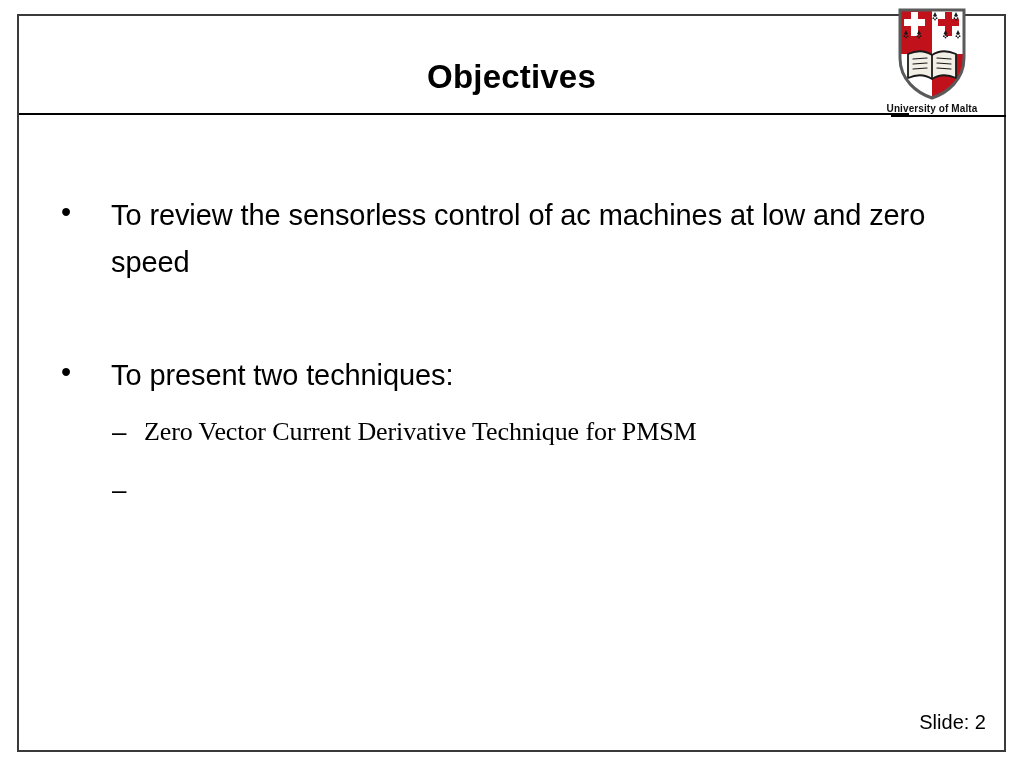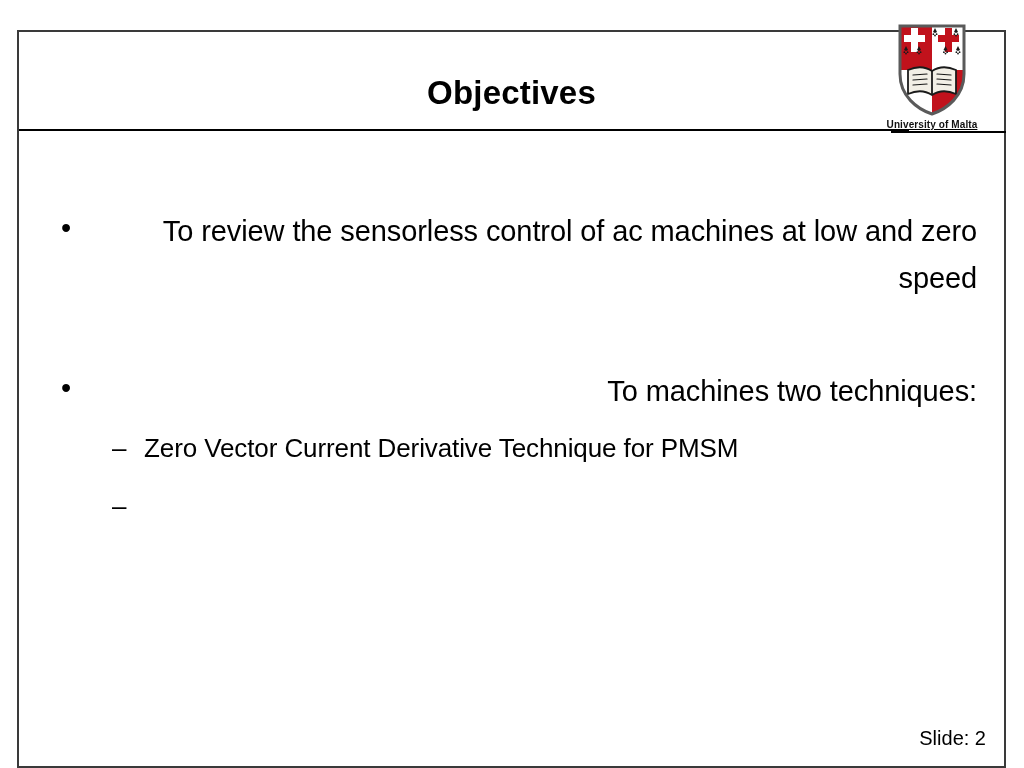--- a/index.html
+++ b/index.html
@@ -12,21 +12,21 @@
     height: 768px;
     overflow: hidden;
     font-family: "Liberation Sans", sans-serif;
     color: #000000;
   }
 
   
   .slide {
     position: absolute;
     left: 17px;
-    top: 30px;
+    top: 14px;
     width: 989px;
     height: 738px;
     border: 2px solid #3a3a3a;
     background: #ffffff;
     box-sizing: border-box;
   }
 
   
   .header {
     position: absolute;
@@ -63,21 +63,20 @@
     background: #000000;
   }
 
   
   .logo-block {
     position: absolute;
     right: 12px;
     top: -10px;
     width: 120px;
     text-align: center;
-    text-decoration: underline;
   }
   .crest {
     display: block;
     margin: 0 auto;
   }
   .logo-caption {
     margin-top: 1px;
     font-size: 10px;
     font-weight: bold;
     letter-spacing: 0.1px;
@@ -107,21 +106,20 @@
     top: 0;
     font-size: 29px;
     line-height: 40px;
   }
   .bullet-text {
     display: block;
     margin-left: 64px;
     font-size: 29px;
     line-height: 47px;
     letter-spacing: -0.1px;
-    text-align: right;
   }
 
   .subbullet-row {
     position: absolute;
     left: 28px;
     width: 930px;
   }
   .s1 { top: 300px; }
   .s2 { top: 358px; }
 
@@ -131,20 +129,21 @@
     top: 0;
     font-size: 26px;
     line-height: 36px;
   }
   .sub-text {
     display: block;
     margin-left: 97px;
     font-size: 26px;
     line-height: 36px;
     letter-spacing: -0.1px;
+    font-family: Liberation Serif, serif;
   }
 
   
   .slide-number {
     position: absolute;
     right: 18px;
     bottom: 16px;
     font-size: 20px;
     line-height: 24px;
     margin-left: 32px;
@@ -236,21 +235,21 @@
 
   <div class="body-area">
 
     <div class="bullet-row b1">
       <span class="bullet-marker">•</span>
       <span class="bullet-text">To review the sensorless control of ac machines at low and zero speed</span>
     </div>
 
     <div class="bullet-row b2">
       <span class="bullet-marker">•</span>
-      <span class="bullet-text">To machines two techniques:</span>
+      <span class="bullet-text">To present two techniques:</span>
     </div>
 
     <div class="subbullet-row s1">
       <span class="sub-marker">–</span>
       <span class="sub-text">Zero Vector Current Derivative Technique for PMSM</span>
     </div>
 
     <div class="subbullet-row s2">
       <span class="sub-marker">–</span>
     </div>

